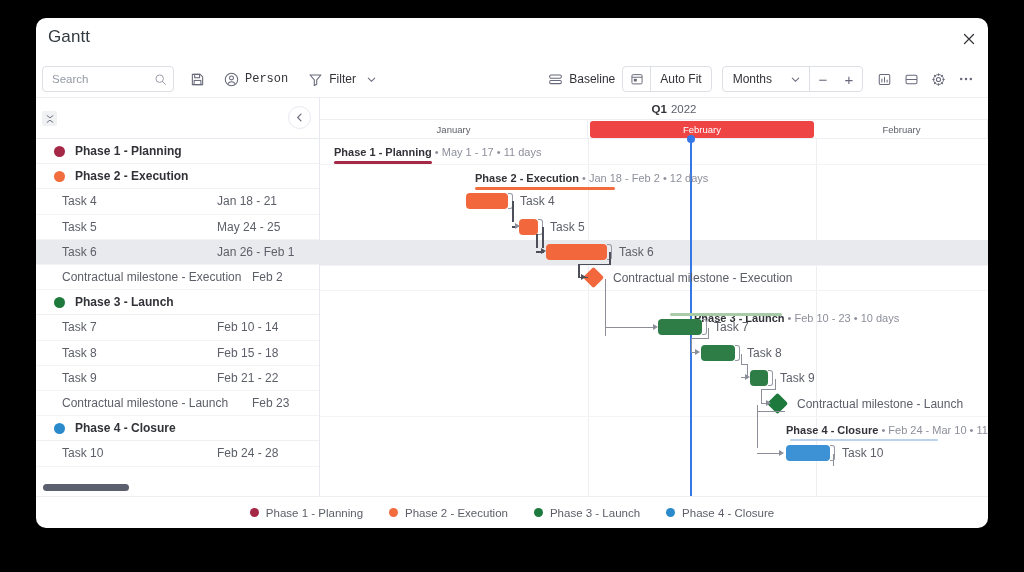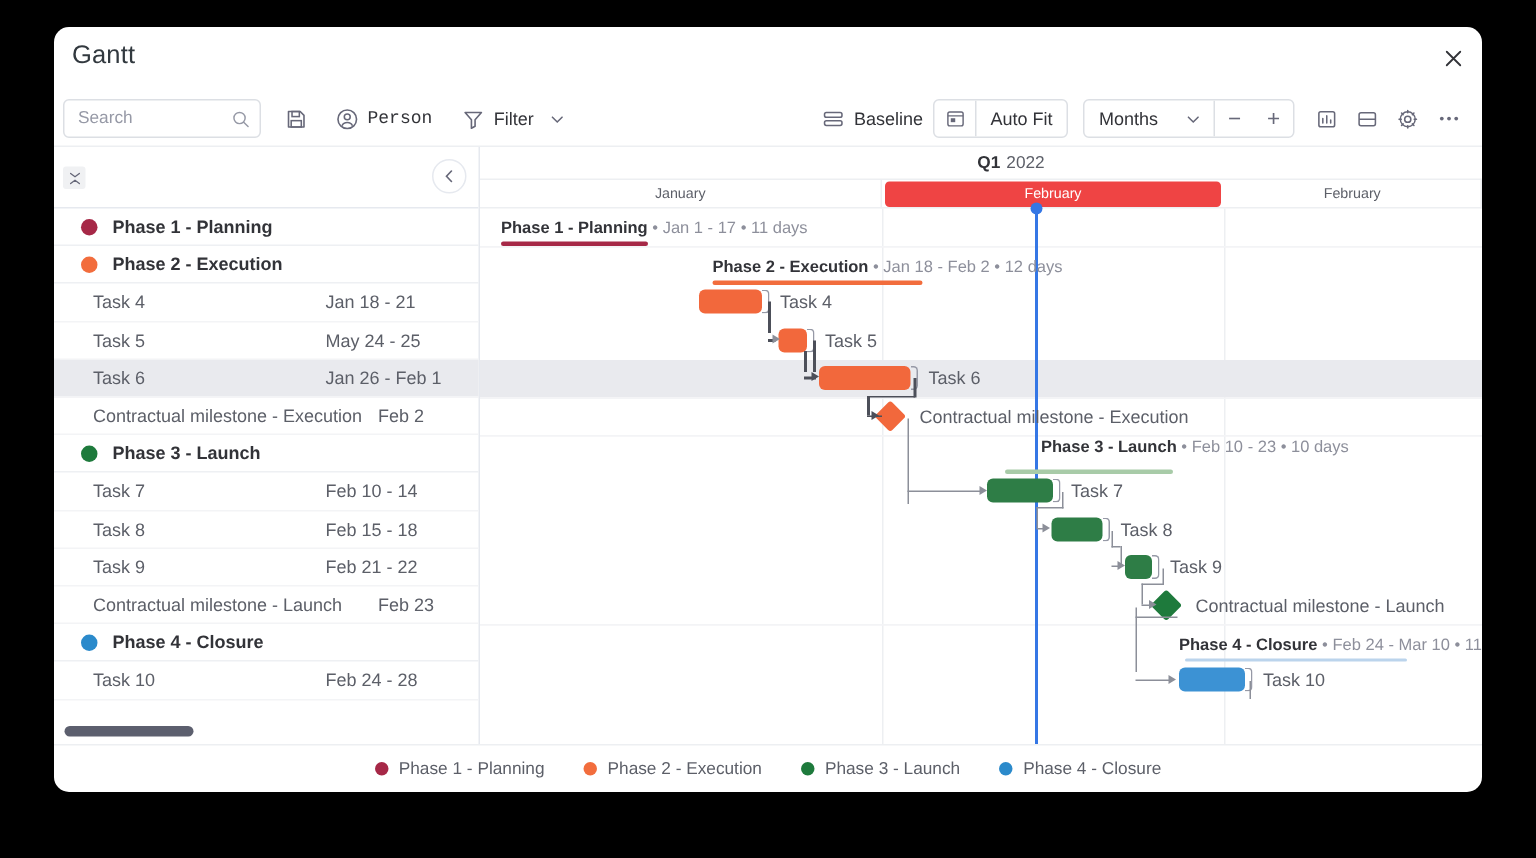--- a/index.html
+++ b/index.html
@@ -597,36 +597,36 @@
             <div class="hline" style="top: 25.2px;"></div>
             <div class="row-band" style="top: 100.8px; height: 25.2px;"></div>
             <div class="hline" style="top: 151.2px;"></div>
             <div class="hline" style="top: 277.2px;"></div>
             <div class="hline" style="top: 25.2px;"></div>
             <div class="hline" style="top: 126px;"></div>
             <div class="hline" style="top: 151.2px;"></div>
             <div class="hline" style="top: 277.2px;"></div>
             <div id="today-line" style="left: 370px;"></div>
             <div id="today-knob" style="left: 367px; top: -4px;"></div>
-            <div class="summary-text" style="left: 14px; top: 7px;"><b>Phase 1 - Planning</b><span> • Jan 1 - 17 • 11 days</span></div>
+            <div class="summary-text" style="left: 14px; top: 7px;"><b>Phase 1 - Planning</b><span> • May 1 - 17 • 11 days</span></div>
             <div class="summary-line" style="left: 14px; width: 98px; top: 22px; height: 3px; background: rgb(166, 40, 71);"></div>
             <div class="summary-text" style="left: 155px; top: 33px;"><b>Phase 2 - Execution</b><span> • Jan 18 - Feb 2 • 12 days</span></div>
             <div class="summary-line" style="left: 155px; width: 140px; top: 48px; height: 3px; background: rgb(242, 109, 61);"></div>
             <div class="bar" style="left: 146px; width: 42px; top: 54.4px; background: rgb(242, 104, 60);"></div>
             <div class="bar-cap" style="left: 188px; top: 54.4px;"></div>
             <div class="bar-label" style="left: 200px; top: 55.4px;">Task 4</div>
             <div class="bar" style="left: 199px; width: 19px; top: 79.6px; background: rgb(242, 104, 60);"></div>
             <div class="bar-cap" style="left: 218px; top: 79.6px;"></div>
             <div class="bar-label" style="left: 230px; top: 80.6px;">Task 5</div>
             <div class="bar" style="left: 226px; width: 61px; top: 104.8px; background: rgb(242, 104, 60);"></div>
             <div class="bar-cap" style="left: 287px; top: 104.8px;"></div>
             <div class="bar-label" style="left: 299px; top: 105.8px;">Task 6</div>
             <div class="milestone" style="left: 266px; top: 131px; background: rgb(242, 104, 60);"></div>
             <div class="ms-label" style="left: 293px; top: 132px;">Contractual milestone - Execution</div>
-            <div class="summary-text" style="left: 346px; top: 153px; padding-left: 28px;"><b>Phase 3 - Launch</b><span> • Feb 10 - 23 • 10 days</span></div>
+            <div class="summary-text" style="left: 346px; top: 173px; padding-left: 28px;"><b>Phase 3 - Launch</b><span> • Feb 10 - 23 • 10 days</span></div>
             <div class="summary-line" style="left: 350px; width: 112px; top: 174.2px; height: 3px; background: rgb(168, 203, 168);"></div>
             <div class="bar" style="left: 338px; width: 44px; top: 180.4px; background: rgb(46, 125, 70);"></div>
             <div class="bar-cap" style="left: 382px; top: 180.4px;"></div>
             <div class="bar-label" style="left: 394px; top: 181.4px;">Task 7</div>
             <div class="bar" style="left: 381px; width: 34px; top: 205.6px; background: rgb(46, 125, 70);"></div>
             <div class="bar-cap" style="left: 415px; top: 205.6px;"></div>
             <div class="bar-label" style="left: 427px; top: 206.6px;">Task 8</div>
             <div class="bar" style="left: 430px; width: 18px; top: 230.8px; background: rgb(46, 125, 70);"></div>
             <div class="bar-cap" style="left: 448px; top: 230.8px;"></div>
             <div class="bar-label" style="left: 460px; top: 231.8px;">Task 9</div>

